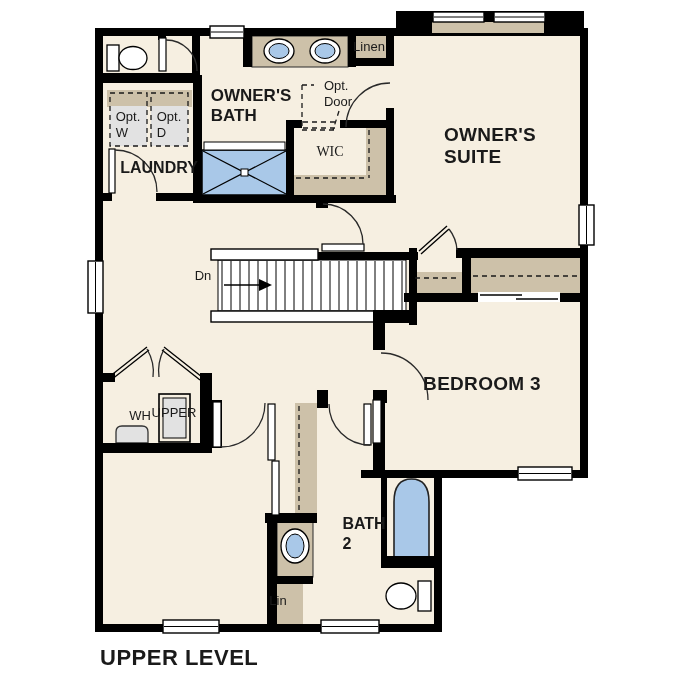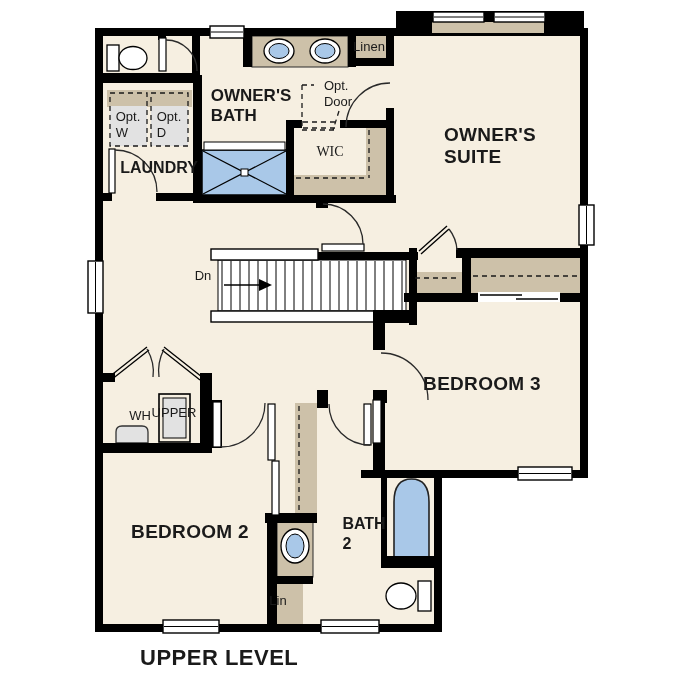--- a/index.html
+++ b/index.html
@@ -12,21 +12,21 @@
   #plan svg{position:absolute;left:0;top:0;}
   .lbl{position:absolute;transform:translate(-50%,-50%);white-space:pre-line;
        color:var(--ink);line-height:1.15;}
   .b19{font-size:19px;font-weight:bold;letter-spacing:.3px;}
   .b17{font-size:17px;font-weight:bold;line-height:1.2;}
   .b16{font-size:16px;font-weight:bold;line-height:1.25;padding-left:18px;}
   .r13{font-size:13px;font-weight:normal;line-height:1.25;}
   .r14{font-size:14px;font-weight:normal;font-family:Liberation Serif, serif;}
   .title{position:absolute;transform:none;left:100px;top:645px;
          font-size:22px;font-weight:bold;letter-spacing:.5px;color:var(--ink);
-         white-space:nowrap;margin-left:40px;}
+         white-space:nowrap;}
 </style>
 </head>
 <body>
 
 <div id="plan">
   <svg width="687" height="687" viewBox="0 0 687 687">
 
     <g>
       <rect x="99" y="32" width="487" height="442" fill="var(--floor)"></rect>
       <rect x="99" y="474" width="339" height="154" fill="var(--floor)"></rect>
@@ -229,18 +229,17 @@
   <div class="lbl r14" style="left:330px;top:152px">WIC</div>
   <div class="lbl r13" style="left:128px;top:125px">Opt.
 W</div>
   <div class="lbl r13" style="left:169px;top:125px">Opt.
 D</div>
   <div class="lbl b16" style="left:150px;top:168px">LAUNDRY</div>
   <div class="lbl r13" style="left:203px;top:276px">Dn</div>
   <div class="lbl b19" style="left:482px;top:384px">BEDROOM 3</div>
   <div class="lbl r13" style="left:140px;top:416px">WH</div>
   <div class="lbl r13" style="left:174px;top:413px">UPPER</div>
-  <div class="lbl b19" style="left:190px;top:532px">BEDROOM 2</div>
   <div class="lbl b16" style="left:355px;top:534px">BATH
 2</div>
   <div class="lbl r13" style="left:278px;top:601px">Lin</div>
   <div class="title">UPPER LEVEL</div>
 </div>
 
 </body></html>

